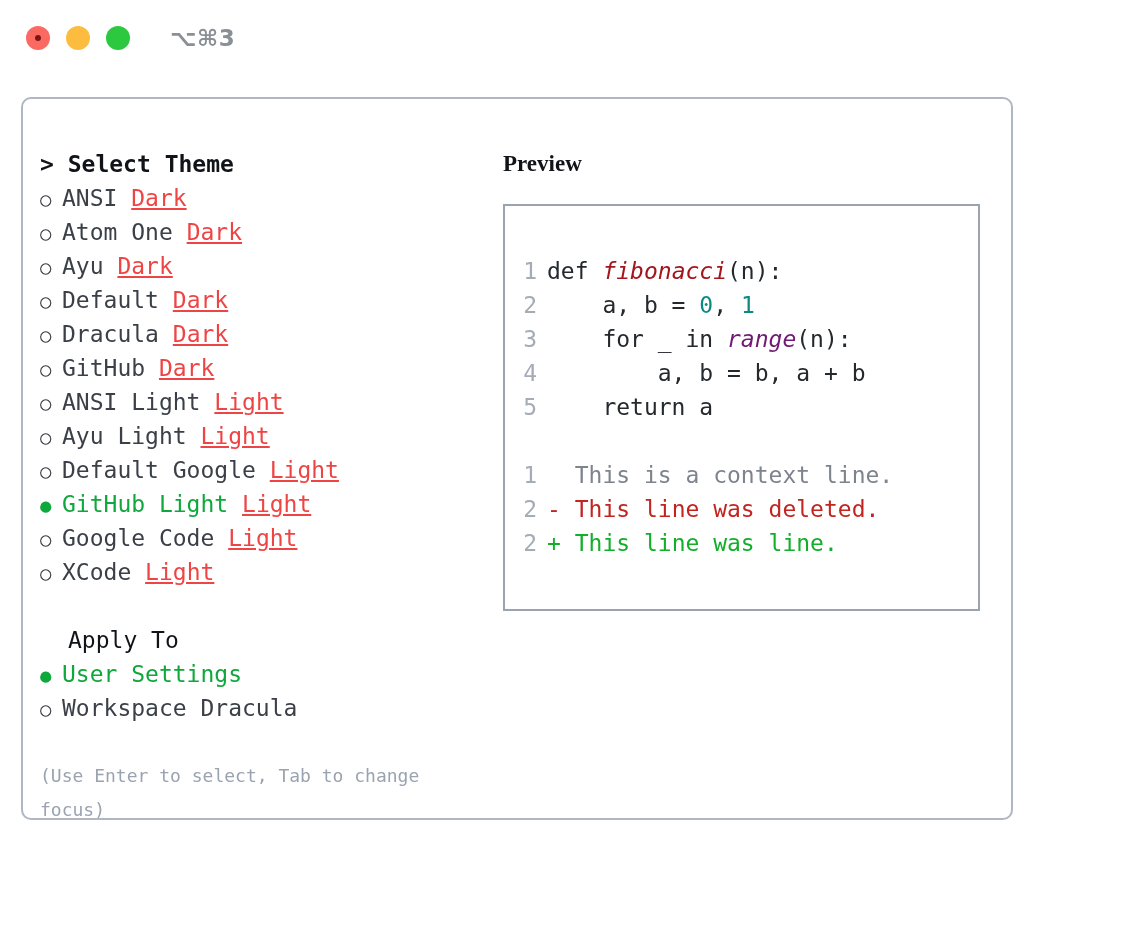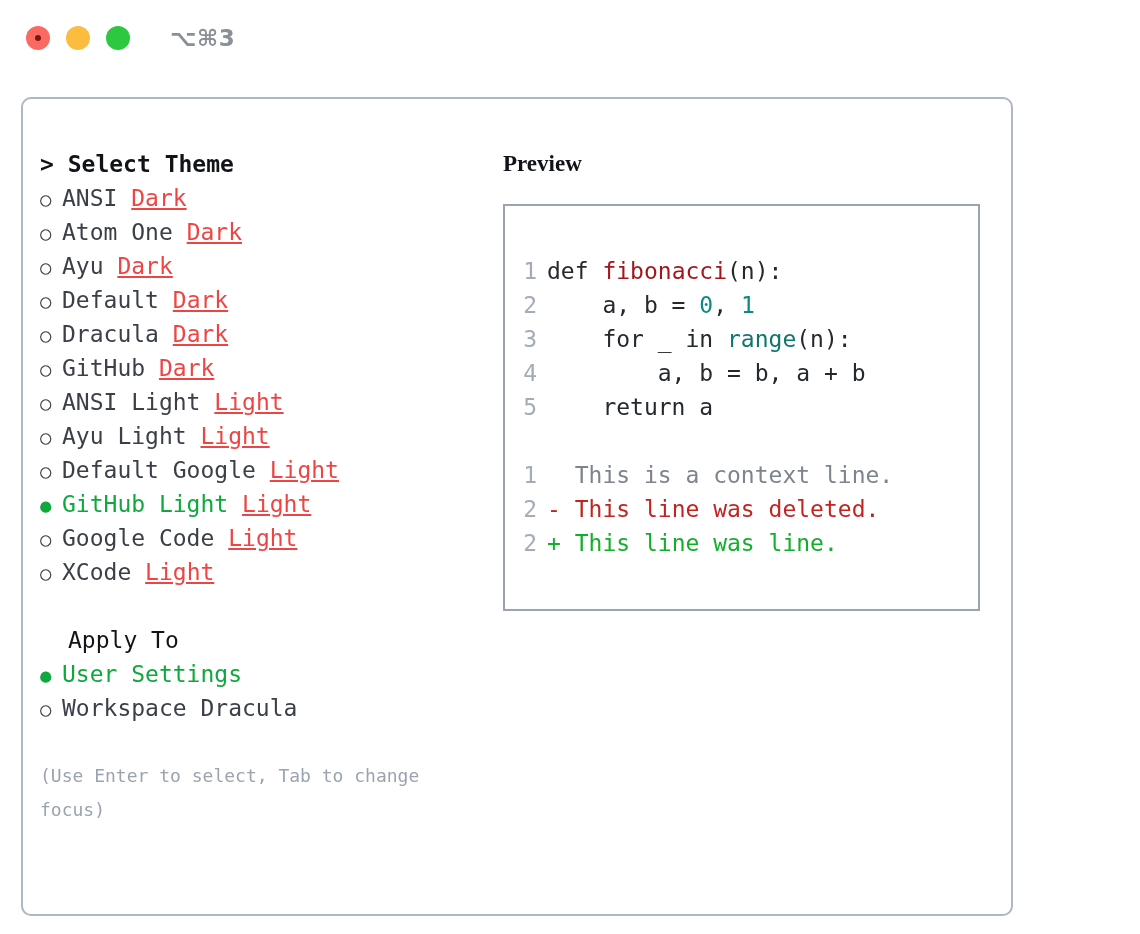--- a/index.html
+++ b/index.html
@@ -66,21 +66,21 @@
     color: #8b9097;
     letter-spacing: 0.5px;
     line-height: 32px;
   }
 
   
   .panel {
     position: absolute;
     left: 21px; top: 97px;
     width: 992px;
-    height: 819px;
+    height: 723px;
     border: 2px solid #aeb7c3;
     border-radius: 10px;
     box-sizing: border-box;
     background: #ffffff;
   }
 
   
   .left-col {
     position: absolute;
     left: 17px;
@@ -161,23 +161,23 @@
     white-space: pre;
     color: #24292e;
   }
   .ln {
     display: inline-block;
     width: 22px;
     text-align: right;
     color: #a4acb8;
     margin-right: 10px;
   }
-  .kw-fn   { color: #a3161c; }
+  .kw-fn   { color: #a3161c; font-style: italic; }
   .kw-num  { color: #0a8a80; }
-  .kw-call { color: #0f766e; }
+  .kw-call { color: #701a75; font-style: italic; }
   .diff-ctx { color: #7d848e; }
   .diff-del { color: #c2241f; }
   .diff-add { color: #13ae2a; }
   .blank-line { height: 34px; }
 </style>
 </head>
 <body>
 
 <div class="window">
 

